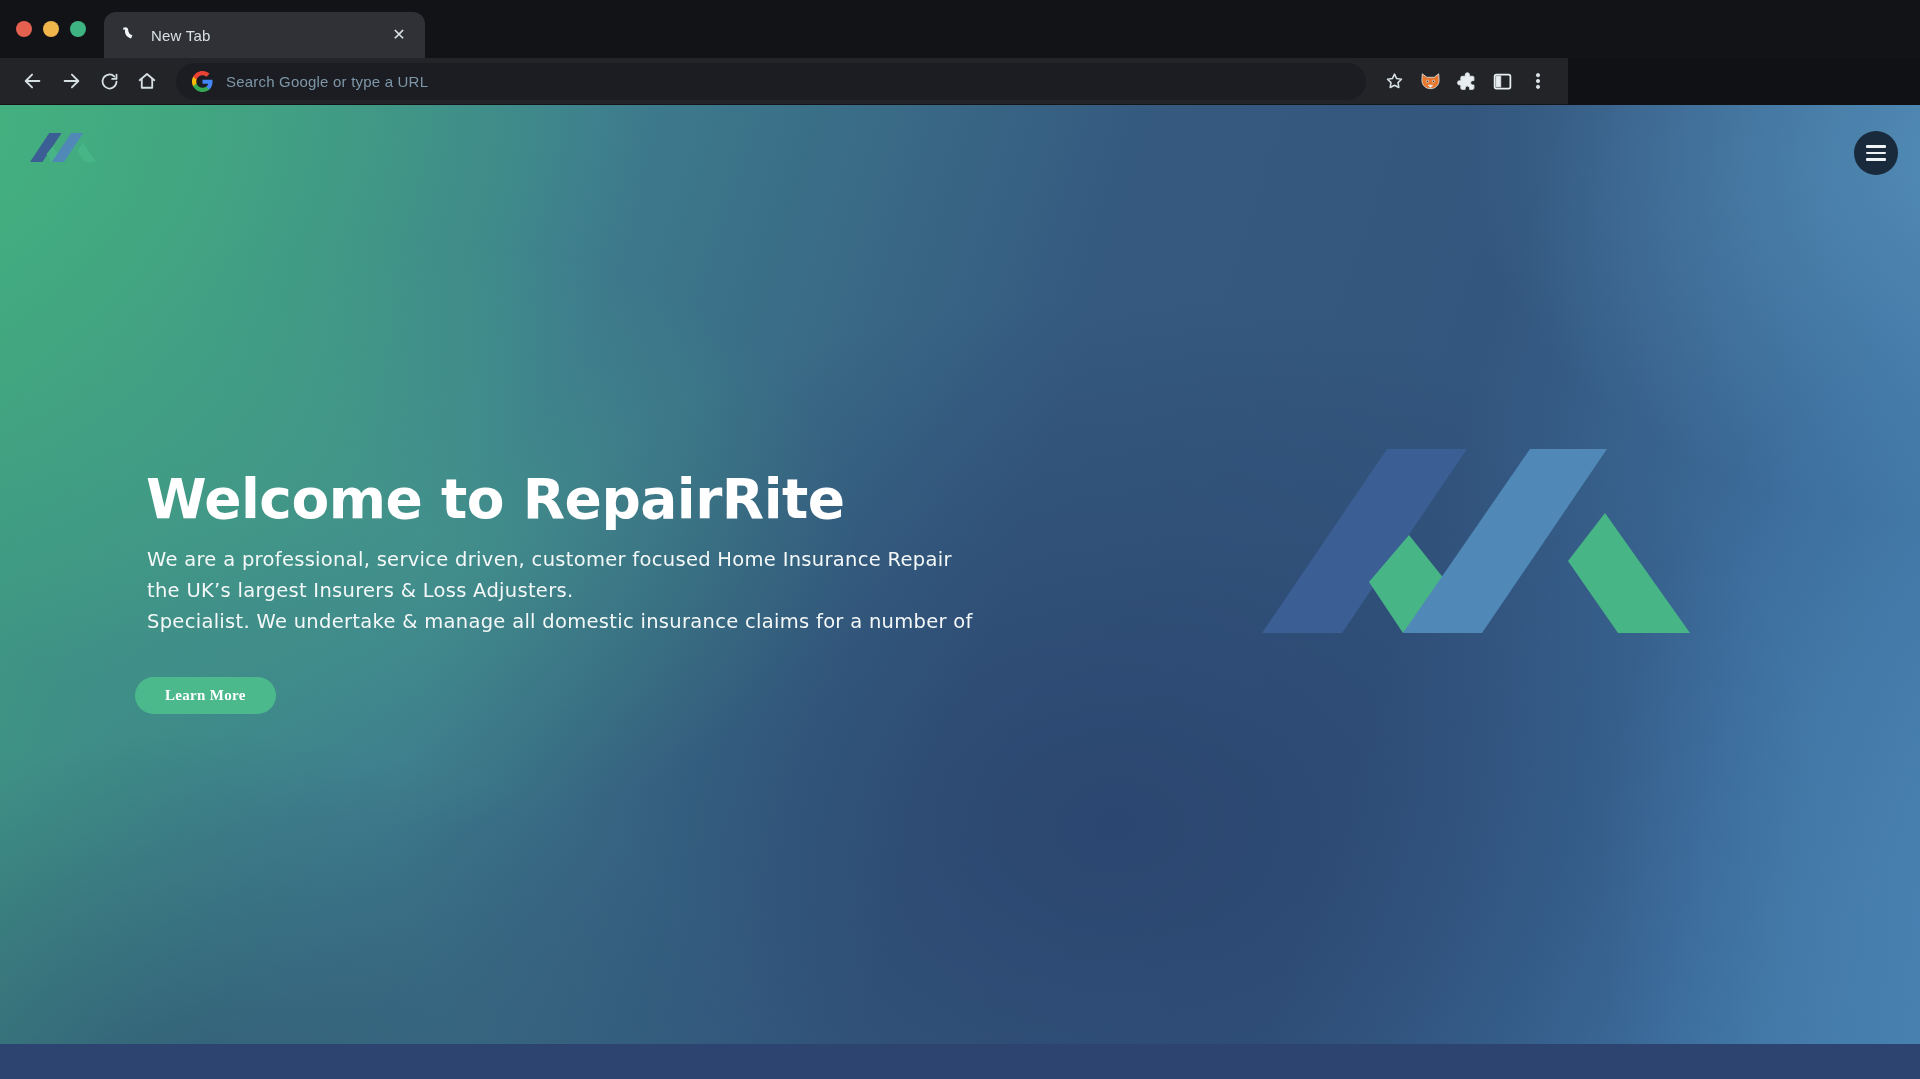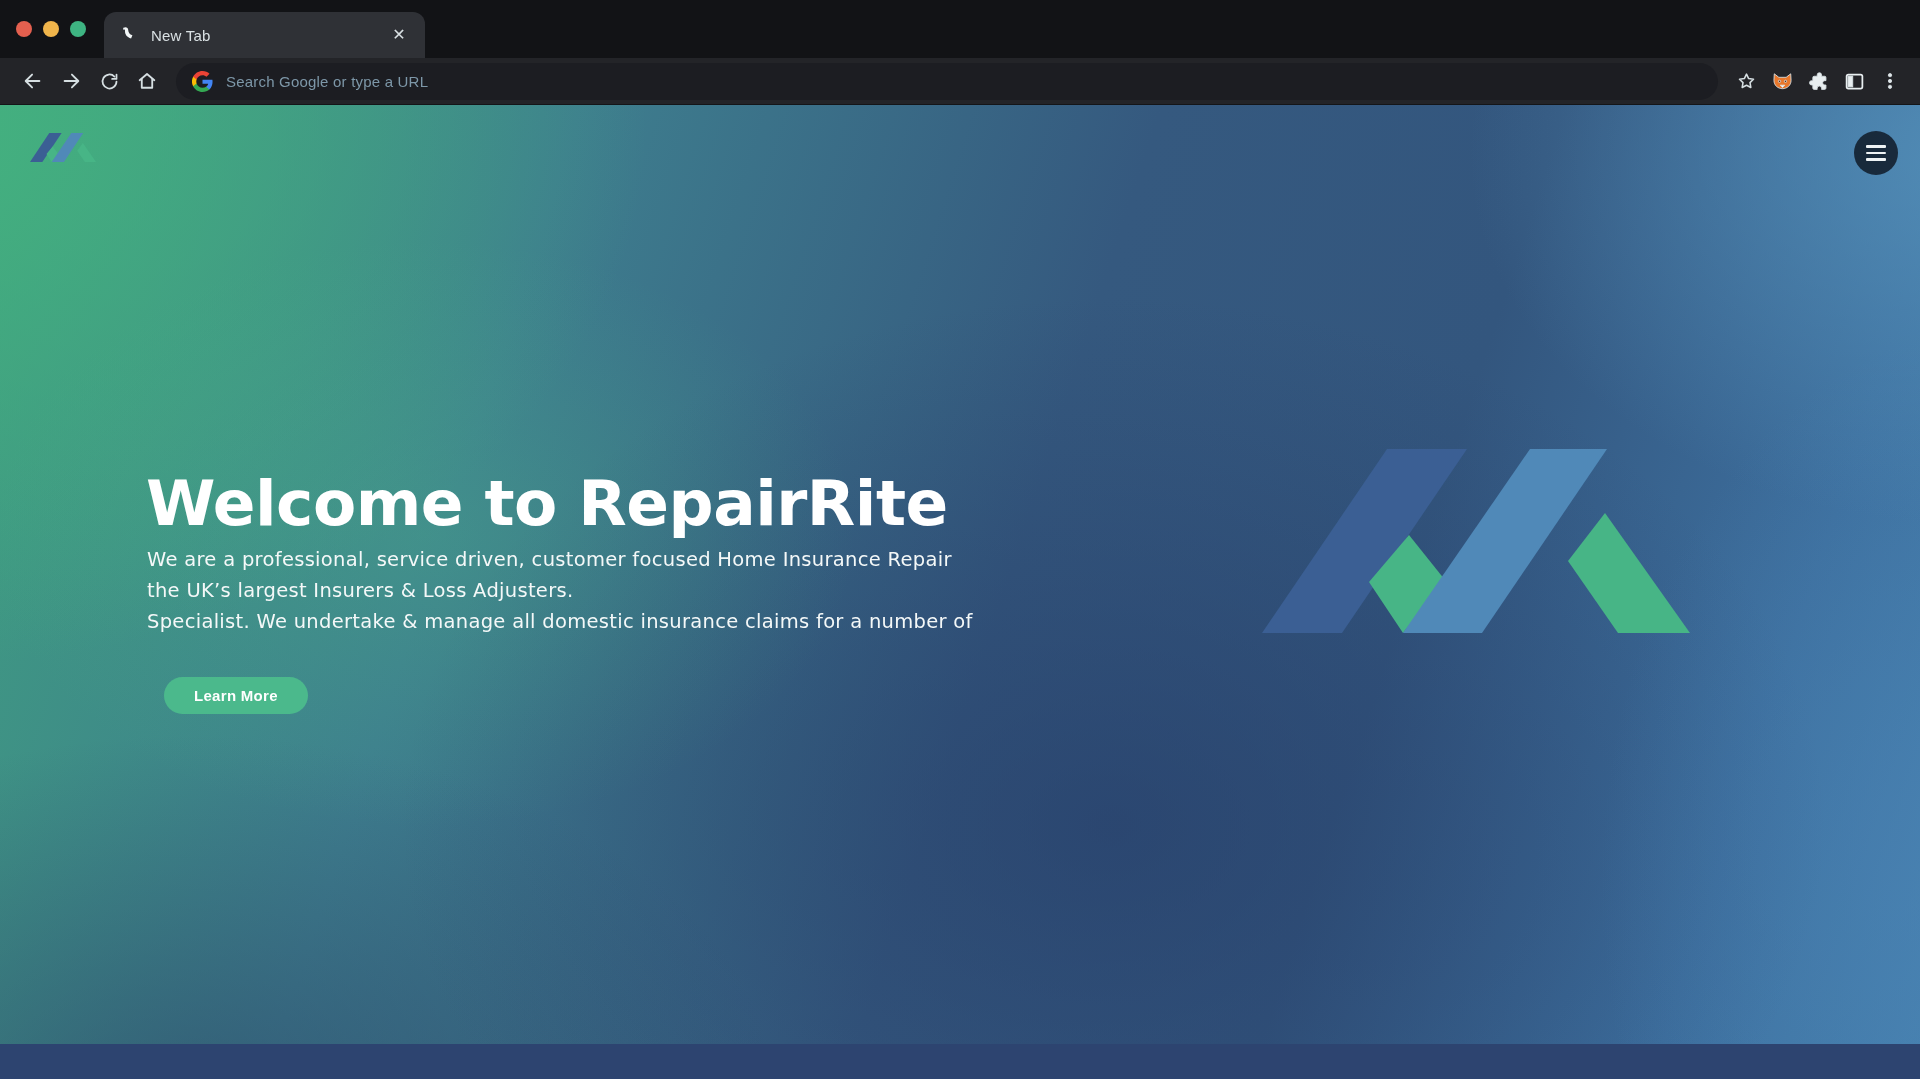--- a/index.html
+++ b/index.html
@@ -16,21 +16,21 @@
   .dot-max   { background:#3eb482; }
 
   .tab { position:absolute; left:104px; top:12px; width:321px; height:46px;
     background:#2f3136; border-radius:12px 12px 0 0;
     display:flex; align-items:center; padding:4px 14px; }
   .tab-favicon { width:20px; height:20px; flex:0 0 auto; }
   .tab-title { margin-left:13px; font-size:15px; color:#d9e0e3; letter-spacing:.2px; }
   .tab-close { margin-left:auto; width:24px; height:24px; border:none; background:transparent;
     color:#d9e0e3; font-size:16px; line-height:24px; border-radius:50%; cursor:pointer; }
 
-  .toolbar { position:absolute; left:0; top:58px; width:1920px; height:47px;
+  .toolbar { position:absolute; left:0; top:58px; width:1568px; height:47px;
     background:#232428; border-bottom:1px solid #141518;
     display:flex; align-items:center; padding:0 12px 0 14px; }
   .nav-btn { width:38px; height:38px; border:none; background:transparent; border-radius:50%;
     display:flex; align-items:center; justify-content:center; cursor:pointer; flex:0 0 auto; }
   .nav-btn svg { stroke:#d6dfe2; }
 
   .omnibox { flex:1; height:37px; margin:0 10px; background:#1c1d22; border-radius:19px;
     display:flex; align-items:center; padding:0 16px; }
   .omnibox input { flex:1; margin-left:13px; background:transparent; border:none; outline:none;
     font-size:15px; color:#c7d2d8; letter-spacing:.2px; font-family:"Liberation Sans",sans-serif; }
@@ -51,30 +51,30 @@
       radial-gradient(900px 560px at 10% 102%, rgba(42,66,102,.55), rgba(42,66,102,0) 65%),
       linear-gradient(108deg,#3f9e80 0%,#3e7e8e 26%,#35597f 52%,#33567e 70%,#3d6f9e 88%,#447eab 100%); }
 
   .site-logo { position:absolute; left:30px; top:28px; width:66px; height:29px; cursor:pointer; }
   .menu-btn { position:absolute; right:22px; top:26px; width:44px; height:44px; border:none;
     border-radius:50%; background:rgba(13,22,34,.82); cursor:pointer;
     display:flex; flex-direction:column; align-items:center; justify-content:center; gap:4px; }
   .menu-btn span { display:block; width:20px; height:2.5px; background:#eef3f5; border-radius:1px; }
 
   .hero-title { position:absolute; left:146px; top:361px; color:#ffffff;
-    font-family:"DejaVu Sans", sans-serif; font-weight:700; font-size:63px;
+    font-family:"DejaVu Sans", sans-serif; font-weight:700; font-size:55px;
     letter-spacing:-.5px; line-height:1.2; white-space:nowrap; }
 
   .hero-desc { position:absolute; left:147px; top:439px; color:#f4f8f8;
     font-family:"DejaVu Sans", sans-serif; font-size:19.5px; line-height:31px;
     letter-spacing:.3px; }
 
-  .cta { position:absolute; left:164px; top:572px; height:37px; padding:4px 30px;
+  .cta { position:absolute; left:135px; top:572px; height:37px; padding:4px 30px;
     border:none; border-radius:19px; background:#4bb98c; color:#ffffff; cursor:pointer;
-    font-family:Liberation Sans, sans-serif; font-weight:700; font-size:15px; letter-spacing:.3px; }
+    font-family:Liberation Serif, serif; font-weight:700; font-size:15px; letter-spacing:.3px; }
 
   .hero-logo { position:absolute; left:1262px; top:344px; width:428px; height:184px; }
 
   .bottom-bar { position:absolute; left:0; bottom:0; width:1920px; height:35px; background:#2d4470; }
 </style>
 </head>
 <body>
 
 <div class="tabstrip">
   <div class="traffic">

